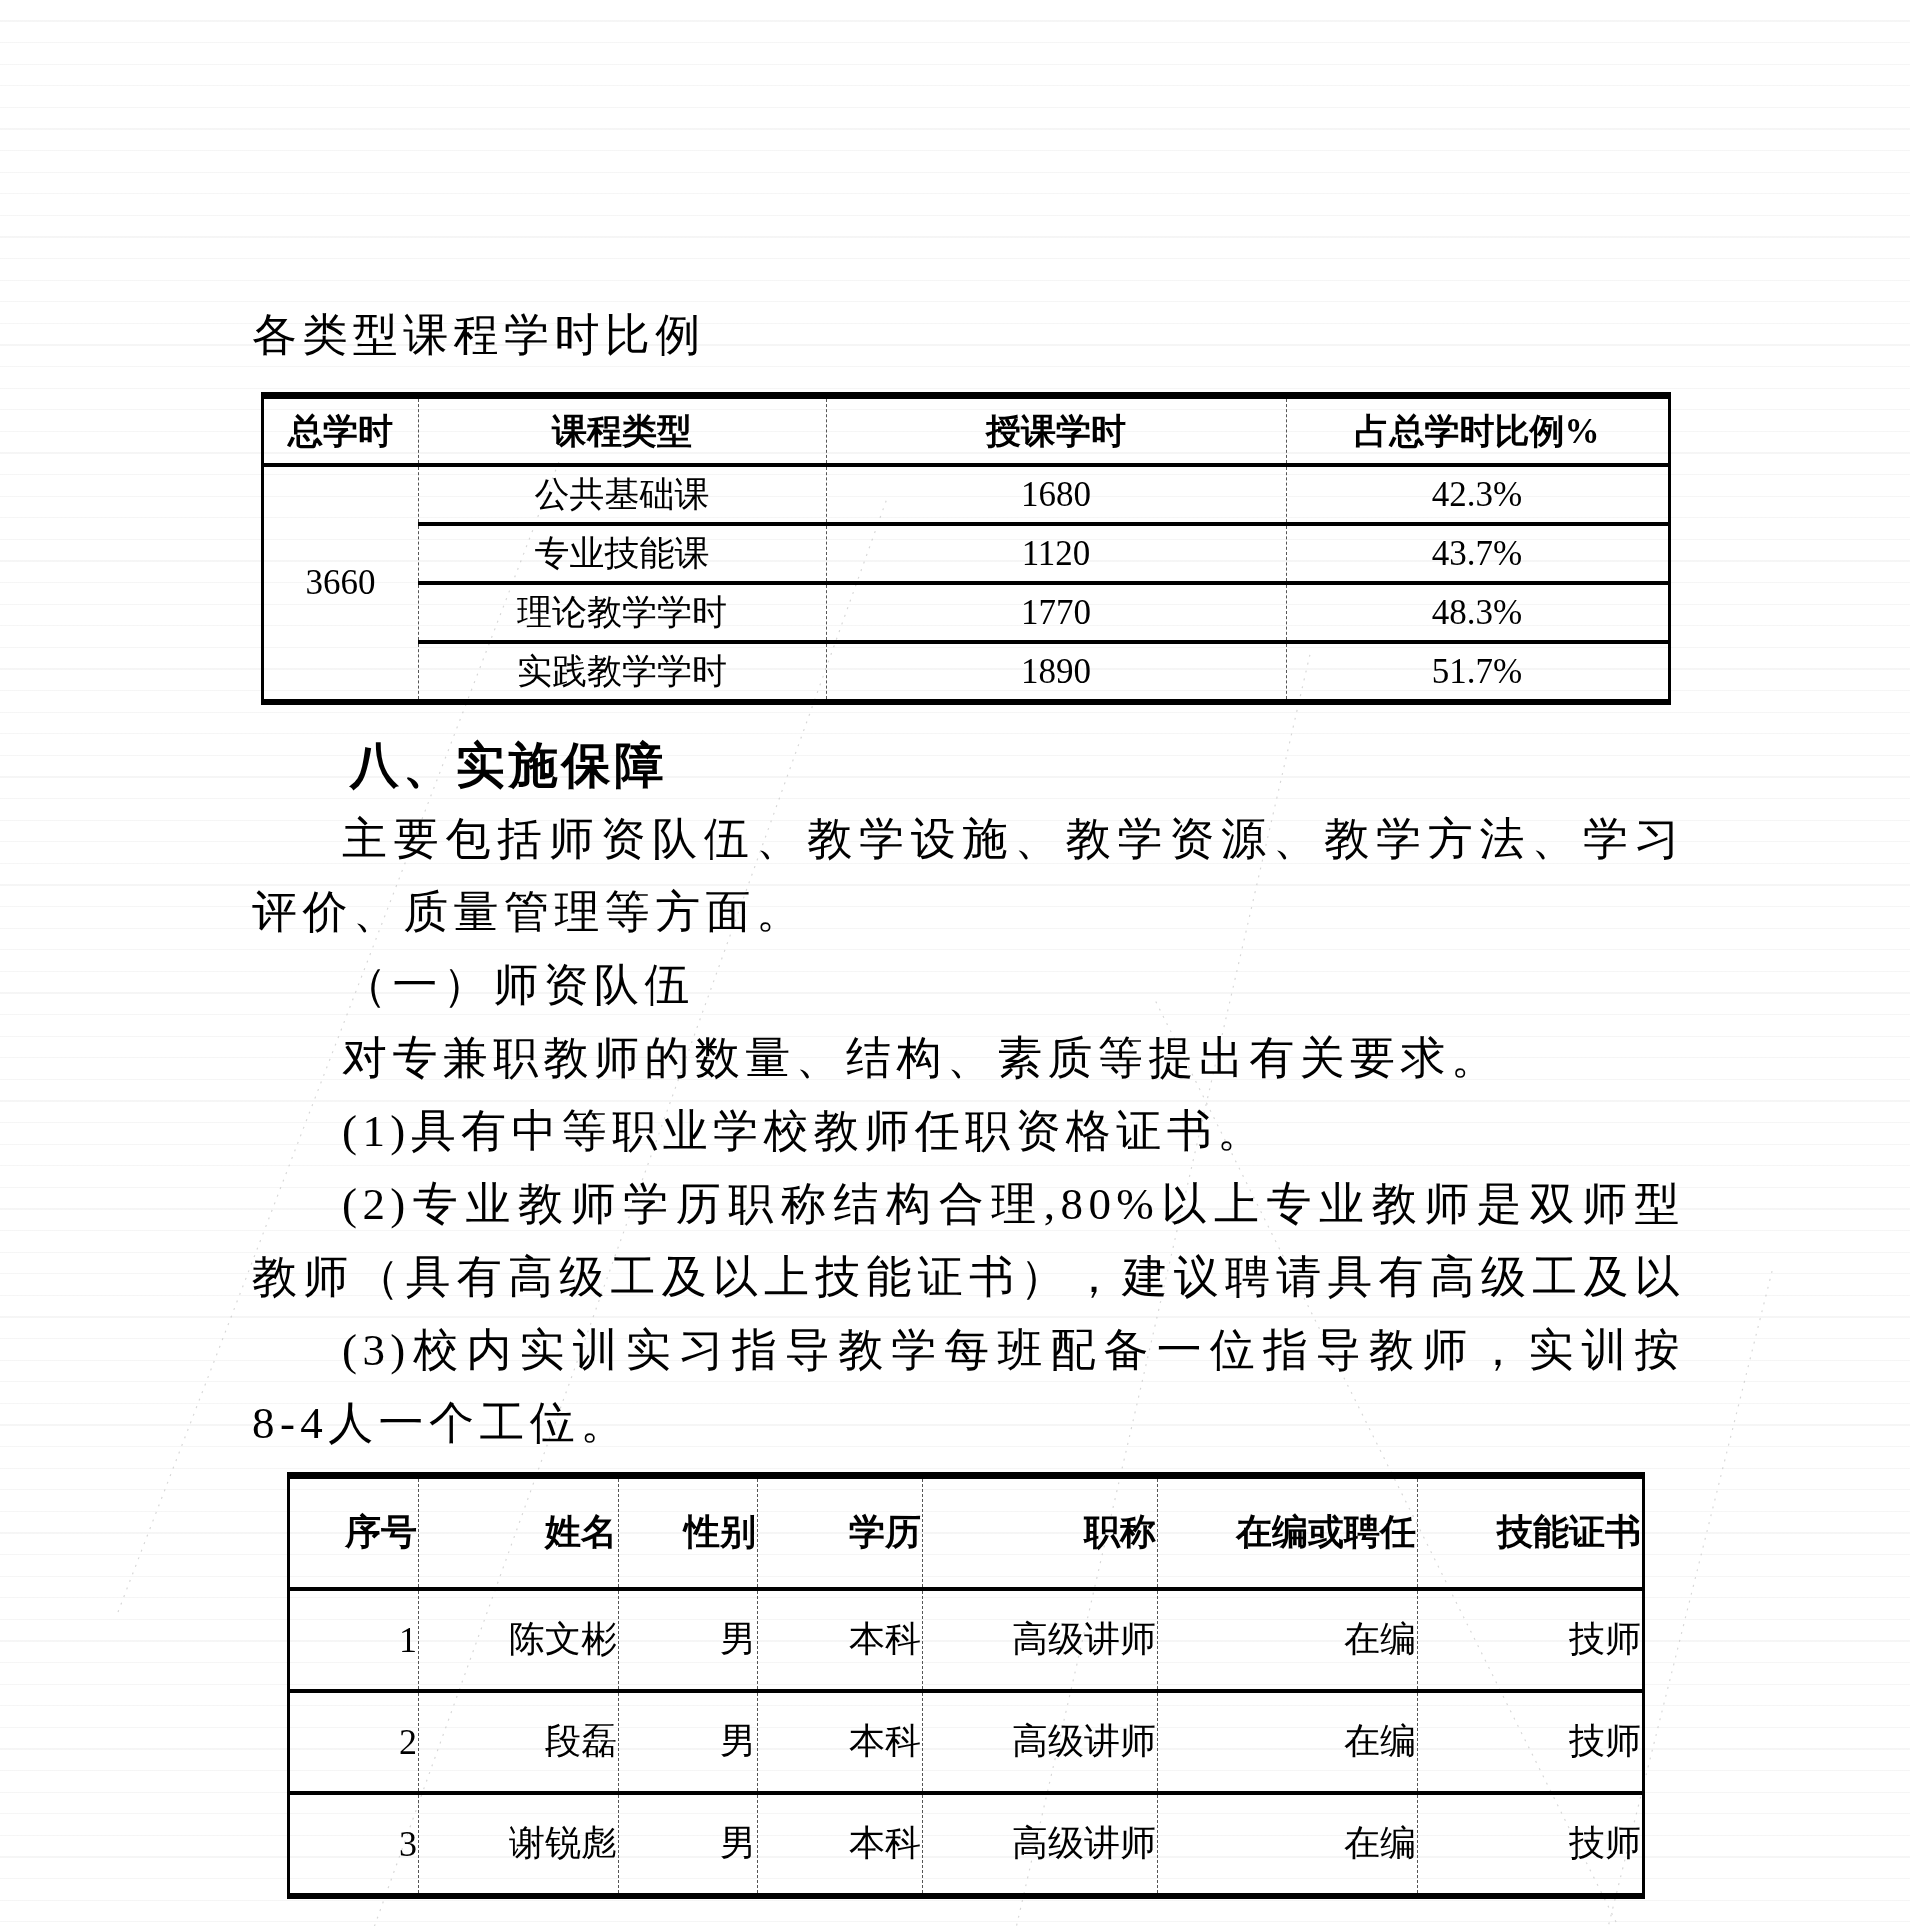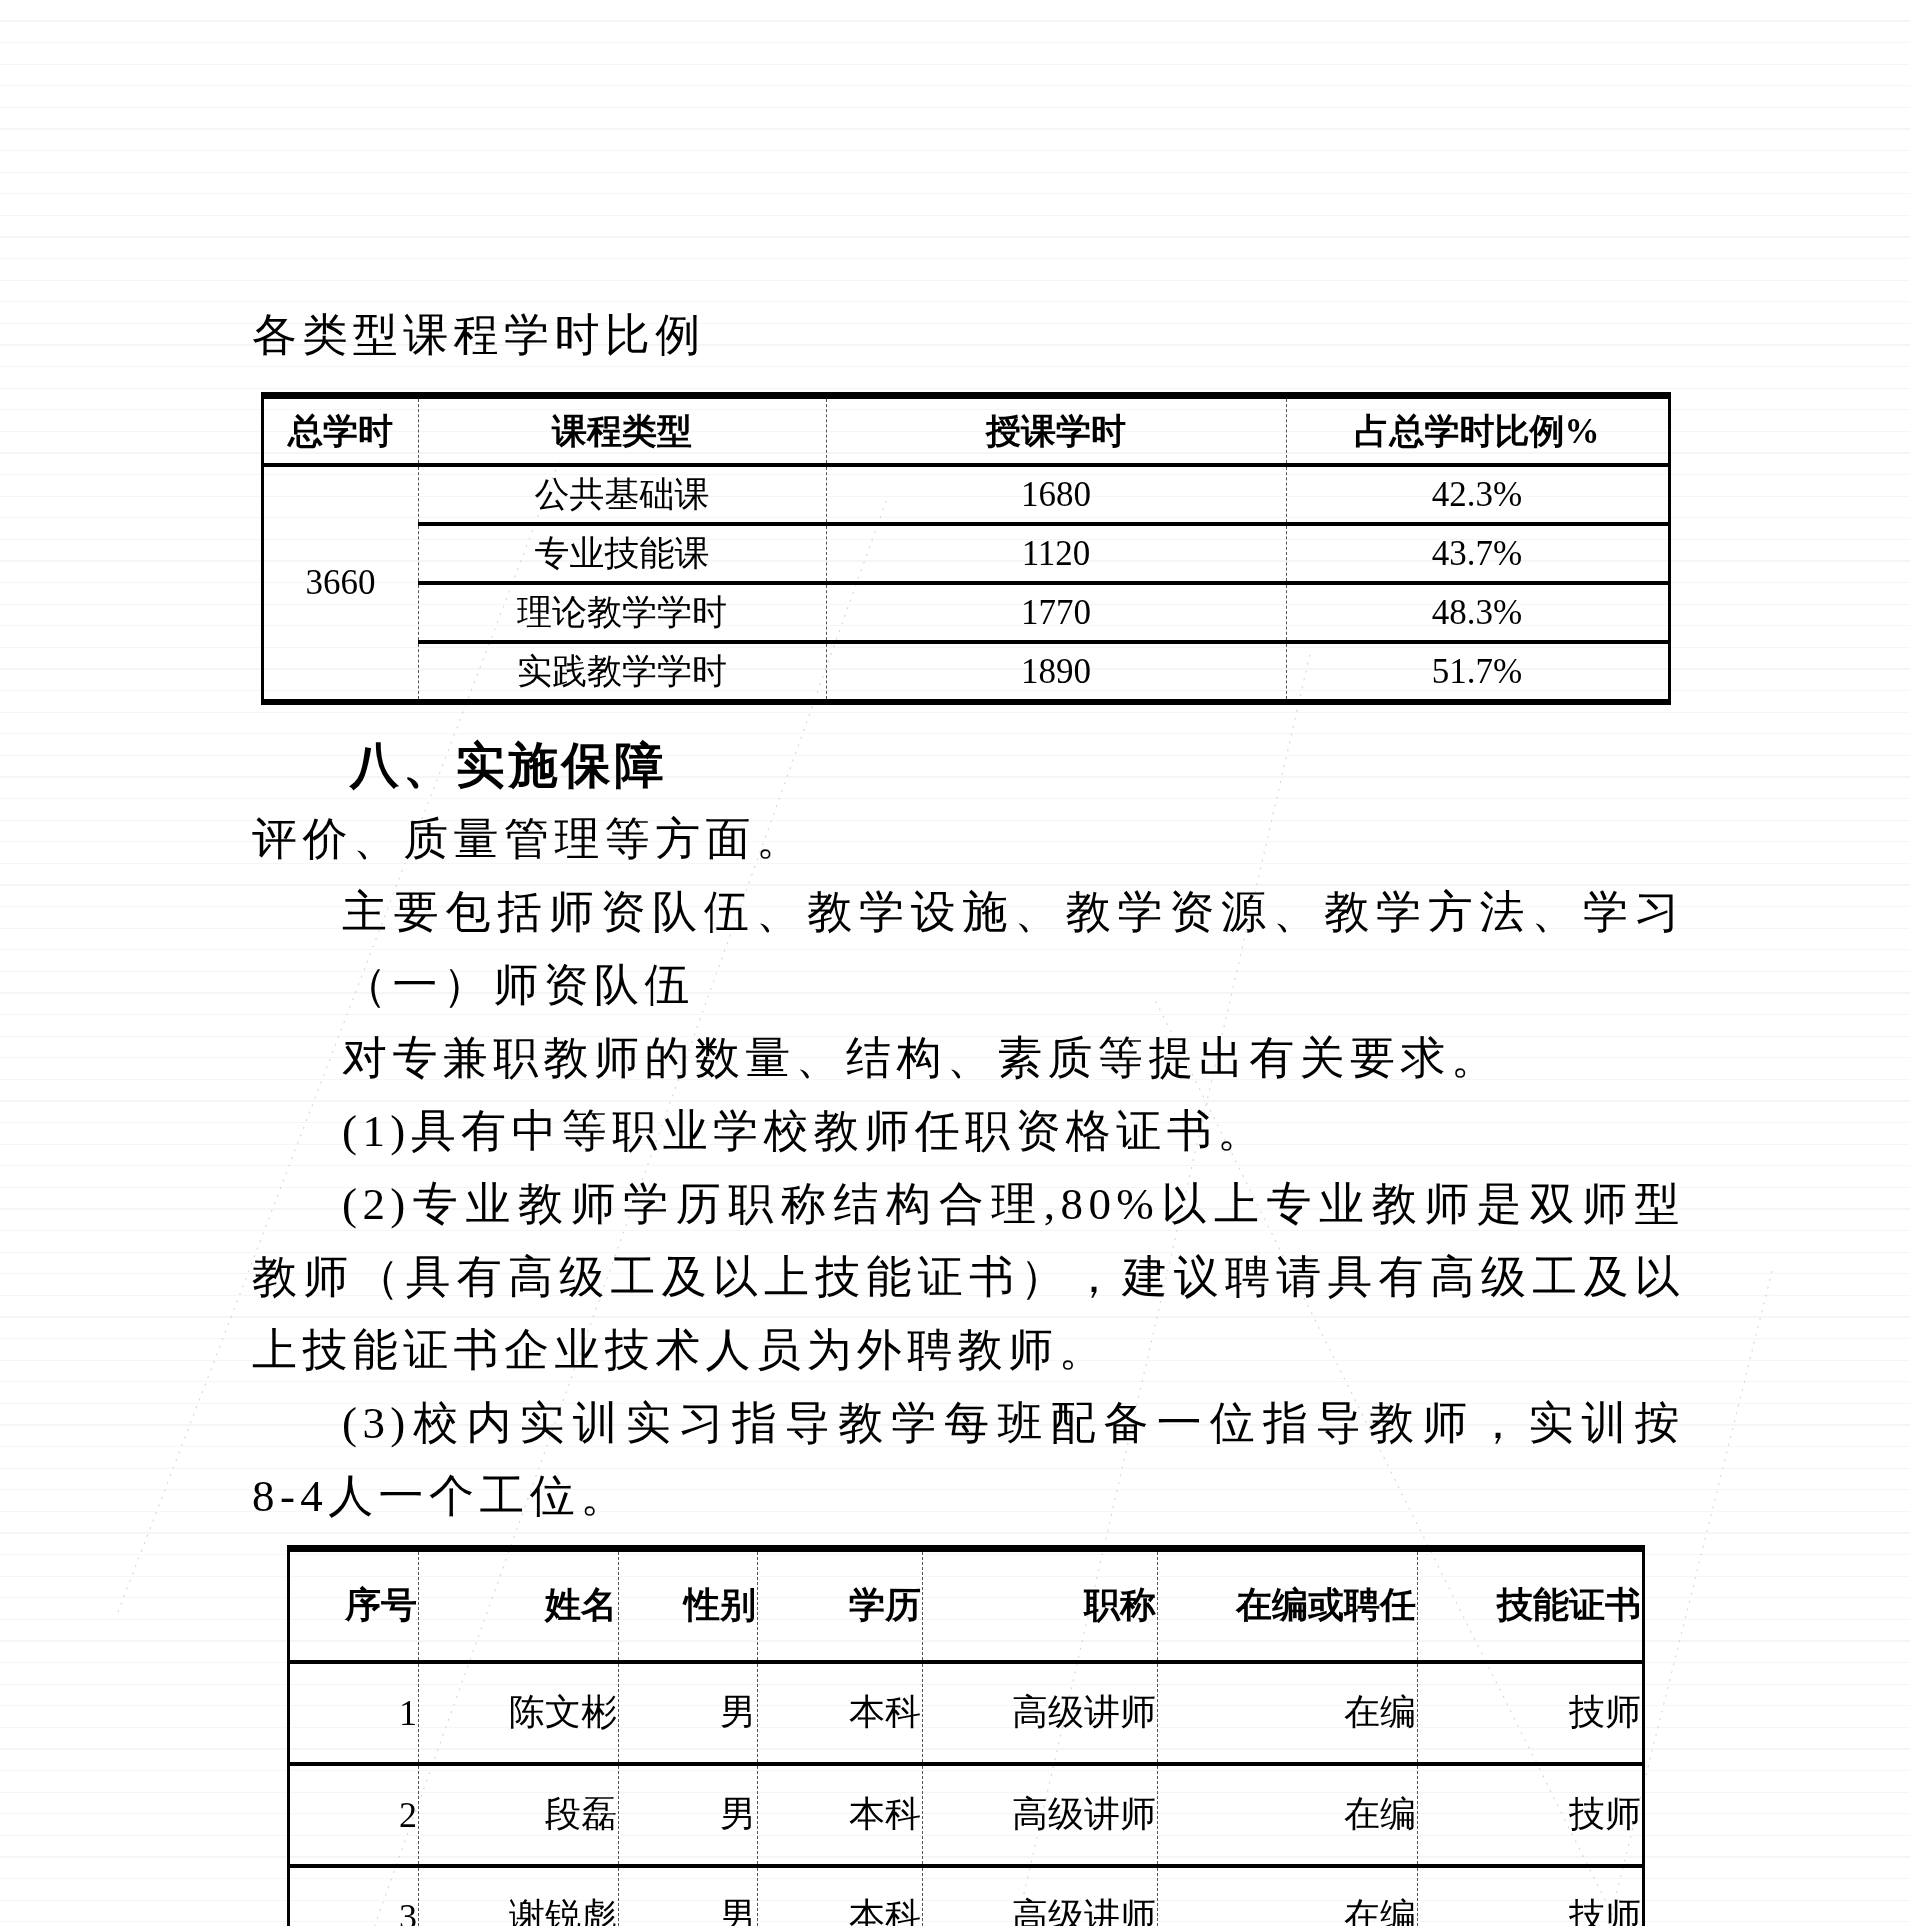--- a/index.html
+++ b/index.html
@@ -144,28 +144,27 @@
         <tr>
           <td>实践教学学时</td>
           <td>1890</td>
           <td>51.7%</td>
         </tr>
       </tbody>
     </table>
 
     <div class="h8">八、实施保障</div>
 
+    <div class="bodyline indent stretch">主要包括师资队伍、教学设施、教学资源、教学方法、学习</div>
     <div class="bodyline">评价、质量管理等方面。</div>
-    <div class="bodyline indent stretch">主要包括师资队伍、教学设施、教学资源、教学方法、学习</div>
     <div class="bodyline indent">（一）师资队伍</div>
     <div class="bodyline indent">对专兼职教师的数量、结构、素质等提出有关要求。</div>
     <div class="bodyline indent">(1)具有中等职业学校教师任职资格证书。</div>
     <div class="bodyline indent stretch">(2)专业教师学历职称结构合理,80%以上专业教师是双师型</div>
     <div class="bodyline stretch">教师（具有高级工及以上技能证书），建议聘请具有高级工及以</div>
-    <div class="bodyline">上技能证书企业技术人员为外聘教师。</div>
     <div class="bodyline indent stretch">(3)校内实训实习指导教学每班配备一位指导教师，实训按</div>
     <div class="bodyline">8-4人一个工位。</div>
 
     <table class="t2">
       <colgroup>
         <col style="width:130px">
           <col style="width:200px">
           <col style="width:139px">
         <col style="width:165px">
           <col style="width:235px">

